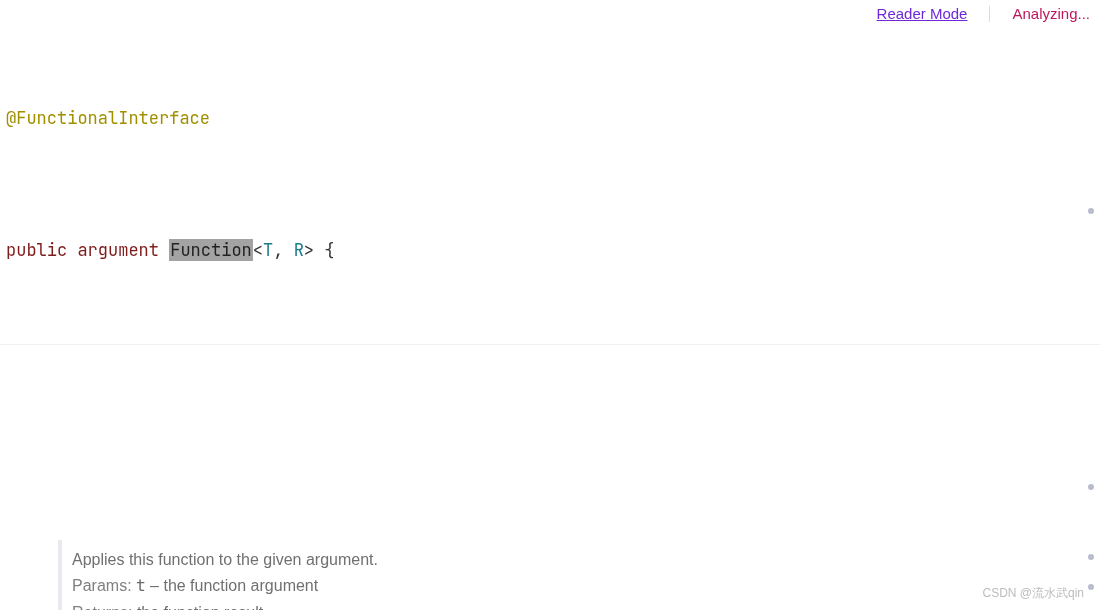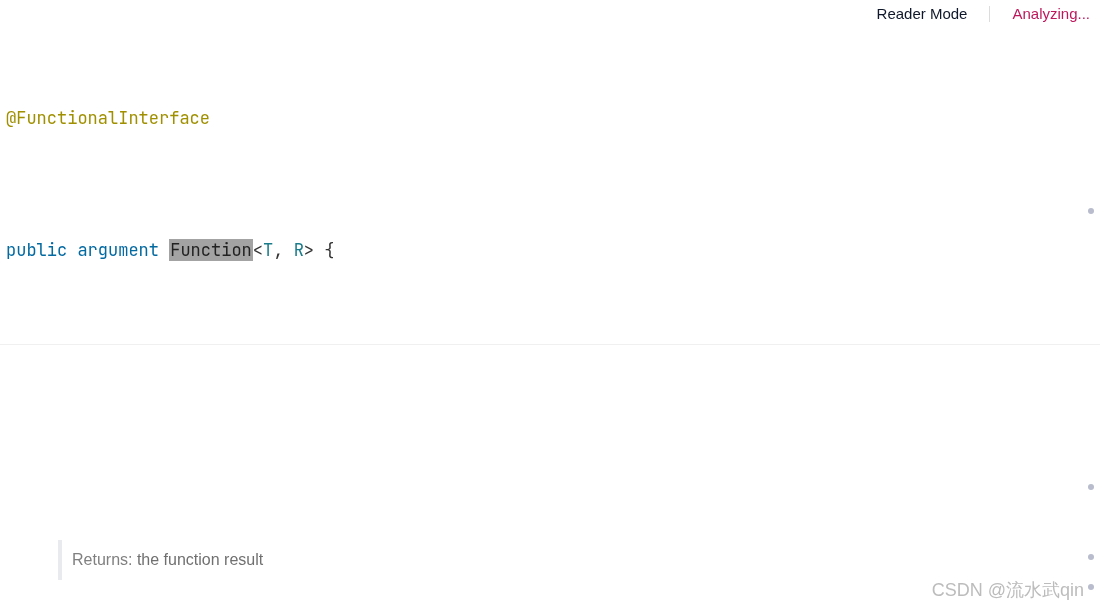--- a/index.html
+++ b/index.html
@@ -15,30 +15,30 @@
     .top-actions {
       position: absolute;
       top: 5px;
       right: 10px;
       display: flex;
       gap: 22px;
       font-family: "Segoe UI", "Microsoft YaHei", sans-serif;
       font-size: 15px;
       align-items: center;
     }
-    .reader-mode { color: #0f172a; cursor: pointer; }
+    .reader-mode { color: #6d28d9; cursor: pointer; text-decoration: underline; }
     .analyzing  { color: #be185d; }
     .divider-v { width: 1px; height: 16px; background: #dcdcdc; }
 
     .editor { padding-top: 0; line-height: 1.55; white-space: pre; }
     .code-line { padding-left: 6px; }
 
     
     .tk-anno   { color: #a09000; }
-    .tk-kw     { color: #0369a1; }
+    .tk-kw     { color: #7f1d1d; }
     .tk-name-hl { color: #222; background:#a3a3a3; padding:0 1px; }
     .tk-gen    { color: #1a7b8a; }
     .tk-punc   { color: #333; }
 
     
     .gutter-dot { position:absolute; right:6px; width:6px; height:6px; border-radius:50%; background:#b8bccc; }
 
     
     .doc-block {
       margin: 10px 0 10px 58px;
@@ -56,21 +56,21 @@
     .doc-inline-mono { font-family: "JetBrains Mono", Consolas, monospace; color:#6b6b6b; }
 
     .blank-line { height: 24px; }
     .hr-faint { border: none; border-top: 1px solid #f0f0f0; margin: 2px 0 2px 0; }
 
     .watermark {
       position: absolute;
       right: 16px;
       bottom: 8px;
       font-family: "Segoe UI","Microsoft YaHei",sans-serif;
-      font-size: 18px;
+      font-size: 12px;
       color:#bcbcbc;
     }
   </style>
 </head>
 <body>
 
 <div class="top-actions">
   <span class="reader-mode">Reader Mode</span>
   <span class="divider-v"></span>
   <span class="analyzing">Analyzing...</span>
@@ -82,20 +82,22 @@
   <div class="code-line"><span class="tk-anno">@FunctionalInterface</span></div>
 
   
   <div class="code-line"><span class="tk-kw">public</span><span> </span><span class="tk-kw">argument</span><span> </span><span class="tk-name-hl">Function</span><span class="tk-punc">&lt;</span><span class="tk-gen">T</span><span class="tk-punc">, </span><span class="tk-gen">R</span><span class="tk-punc">&gt;</span><span> </span><span class="tk-punc">{</span></div>
 
   <hr class="hr-faint">
   <div class="blank-line"></div>
 
   
   <div class="doc-block">
+    <div class="row">Applies this function to the given argument.</div>
+    <div class="row"><span class="doc-label">Params:</span> <span class="doc-inline-mono">t</span><span> – the function argument</span></div>
     <div class="row"><span class="doc-label">Returns:</span> <span>the function result</span></div>
   </div>
 
   
 
   
   
 
   <div class="gutter-dot" style="top:208px"></div>
 

